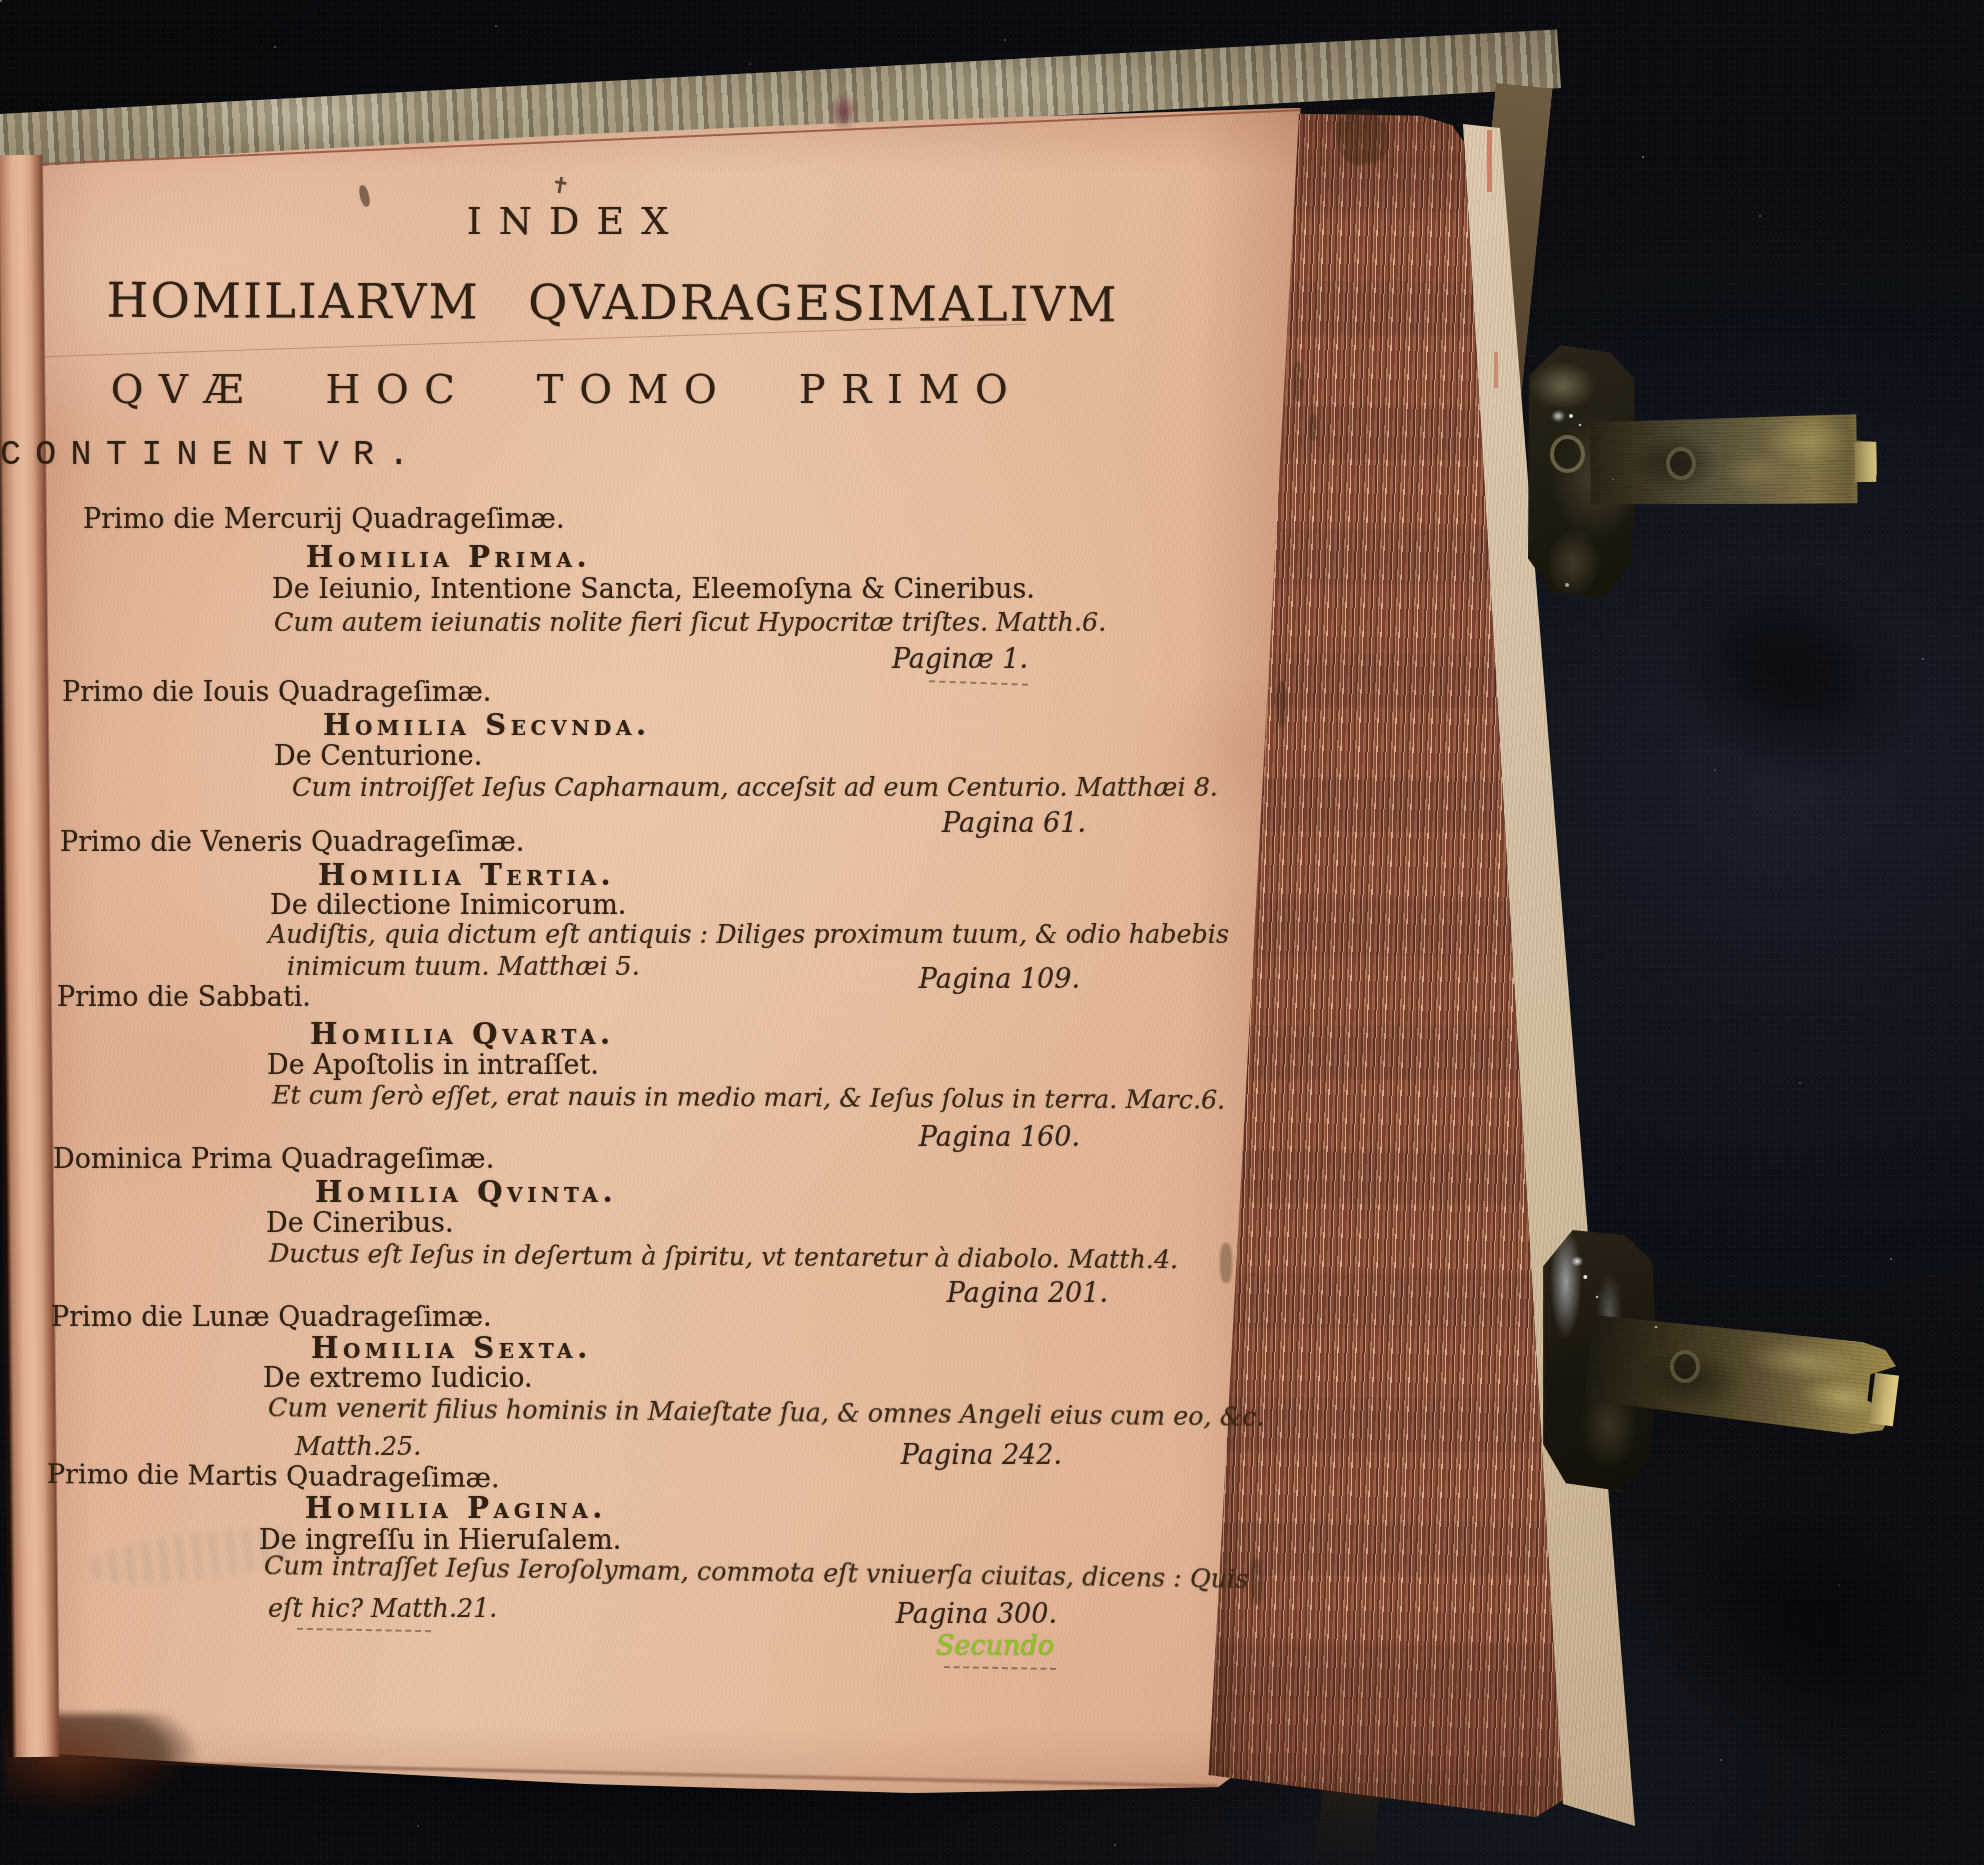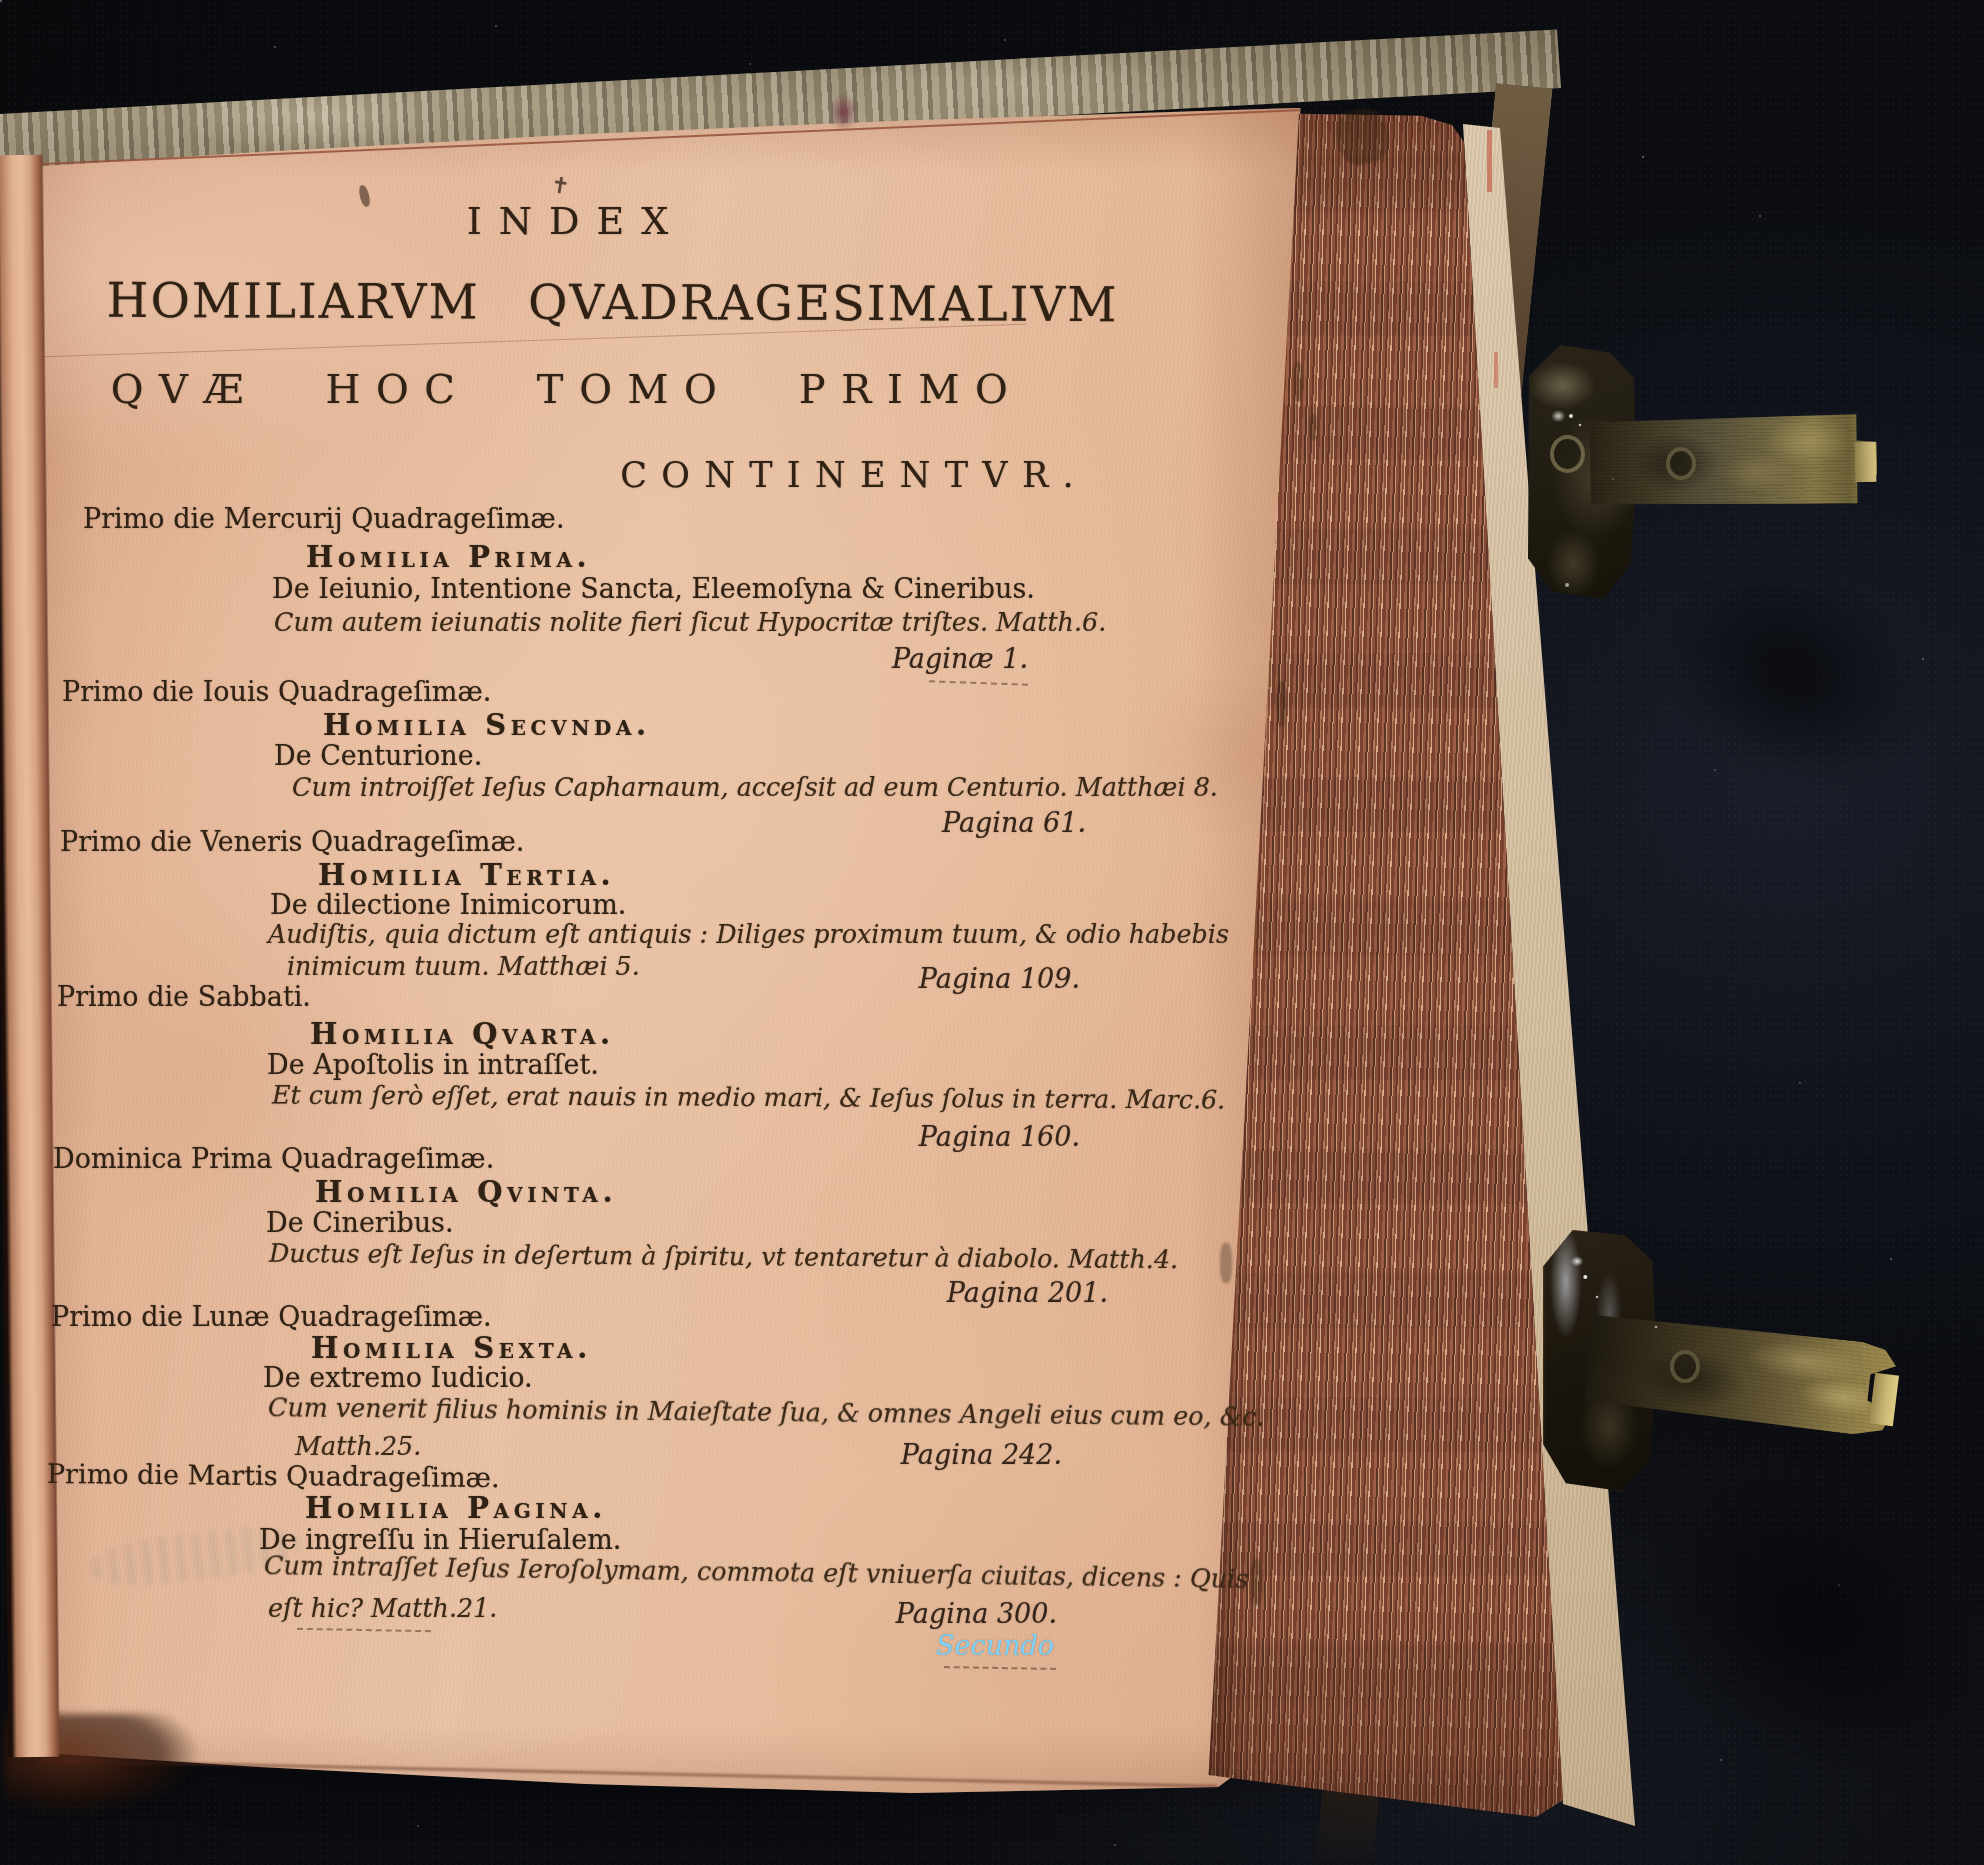--- a/index.html
+++ b/index.html
@@ -154,29 +154,29 @@
       box-shadow:9px 9px 0 -0.7px rgba(248,248,245,.7), -3.9px 169px 0 0 rgba(248,248,245,.6),
       14.3px 861px 0 0 rgba(250,250,248,.9), 26px 881px 0 -0.7px rgba(250,250,248,.7),
       85px 911px 0 -0.7px rgba(250,250,248,.6), 42px 63px 0 -1.3px rgba(248,248,245,.5);}
   
   .text-layer{position:absolute;left:0;top:0;width:1193px;height:1865px;z-index:7;
       color:#2f2114;filter:blur(0.3px);}
   .line{position:absolute;white-space:nowrap;text-shadow:0 0 1.3px rgba(50,34,20,.5);}
   .t1{top:199px;left:0;width:1152px;text-align:center;font-size:38px;letter-spacing:17px;}
   .t2{top:274px;left:0;width:1225px;text-align:center;font-size:48px;letter-spacing:2px;word-spacing:31px;transform:rotate(.25deg);}
   .t3{top:366px;left:0;width:1118px;text-align:center;font-size:40px;letter-spacing:15.6px;word-spacing:38px;padding-left:8px;}
-  .t4{top:455px;left:0;width:1088px;text-align:right;font-size:35px;letter-spacing:14.3px;}
+  .t4{top:435px;left:0;width:1088px;text-align:left;font-size:35px;letter-spacing:14.3px;font-family:Liberation Mono, monospace;}
   .orn{top:173px;left:551px;font-size:22px;transform:rotate(9deg);opacity:.8;color:#3a2a1c;}
   .orn2{position:absolute;left:360px;top:185px;width:8.5px;height:22px;border-radius:45%;
       background:#3c2a1b99;transform:rotate(-14deg);filter:blur(0.7px);}
   .day,.sub{font-size:27px;}
   .hom{font-variant:small-caps;font-size:29px;letter-spacing:4.6px;font-weight:bold;}
   .quote{font-style:italic;font-size:25.4px;color:#3a2817;}
   .pag{font-style:italic;font-size:27px;color:#35241a;text-align:right;left:0;}
-  .cw{font-style:italic;font-size:27px;color:#7dd3fc;text-align:right;left:0;}
+  .cw{font-style:italic;font-size:27px;color:#84cc16;text-align:right;left:0;}
   .e1-day{top:503px;left:83px;} .e1-hom{top:540px;left:306px;} .e1-sub{top:573px;left:272px;}
   .e1-q0{top:607px;left:274px;} .e1-pag{top:643px;width:1028px;}
   .e2-day{top:676px;left:62px;} .e2-hom{top:708px;left:323px;} .e2-sub{top:740px;left:274px;}
   .e2-q0{top:772px;left:292px;} .e2-pag{top:807px;width:1086px;}
   .e3-day{top:826px;left:60px;} .e3-hom{top:858px;left:318px;} .e3-sub{top:889px;left:270px;}
   .e3-q0{top:919px;left:268px;} .e3-q1{top:951px;left:287px;} .e3-pag{top:963px;width:1080px;}
   .e4-day{top:981px;left:57px;} .e4-hom{top:1017px;left:310px;} .e4-sub{top:1049px;left:267px;}
   .e4-q0{top:1082px;left:272px;transform:rotate(.3deg);} .e4-pag{top:1121px;width:1080px;}
   .e5-day{top:1143px;left:53px;} .e5-hom{top:1175px;left:315px;} .e5-sub{top:1207px;left:266px;}
   .e5-q0{top:1241px;left:269px;transform:rotate(.4deg);} .e5-pag{top:1277px;width:1108px;}

